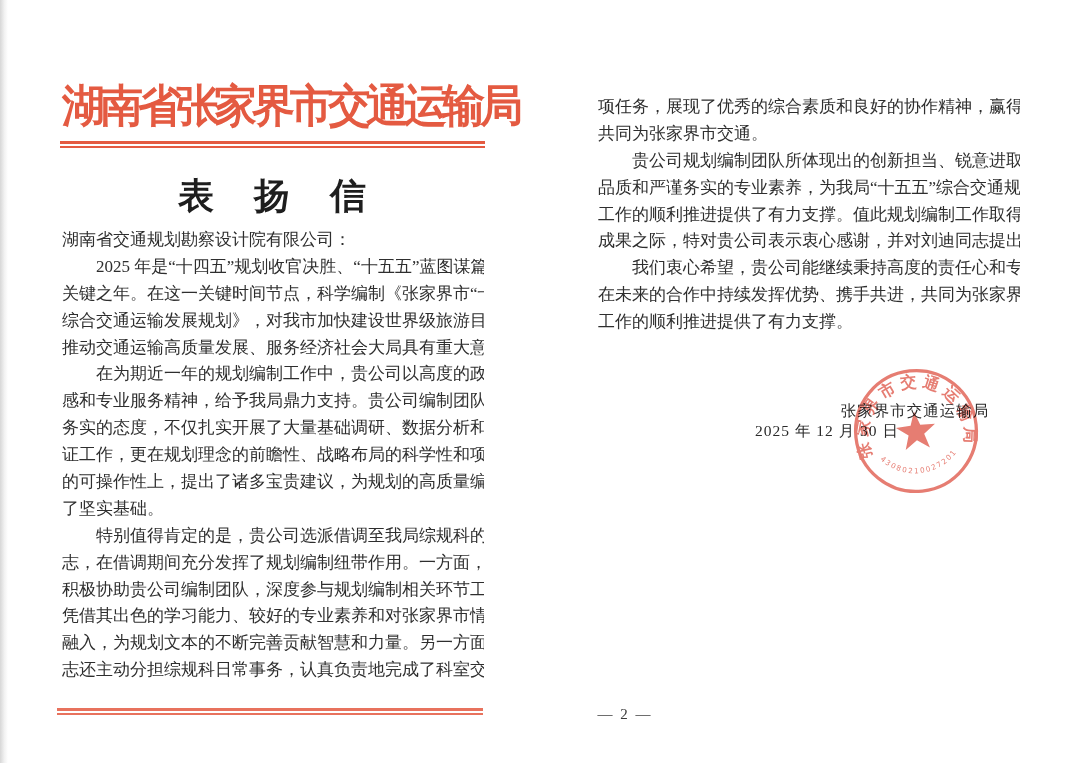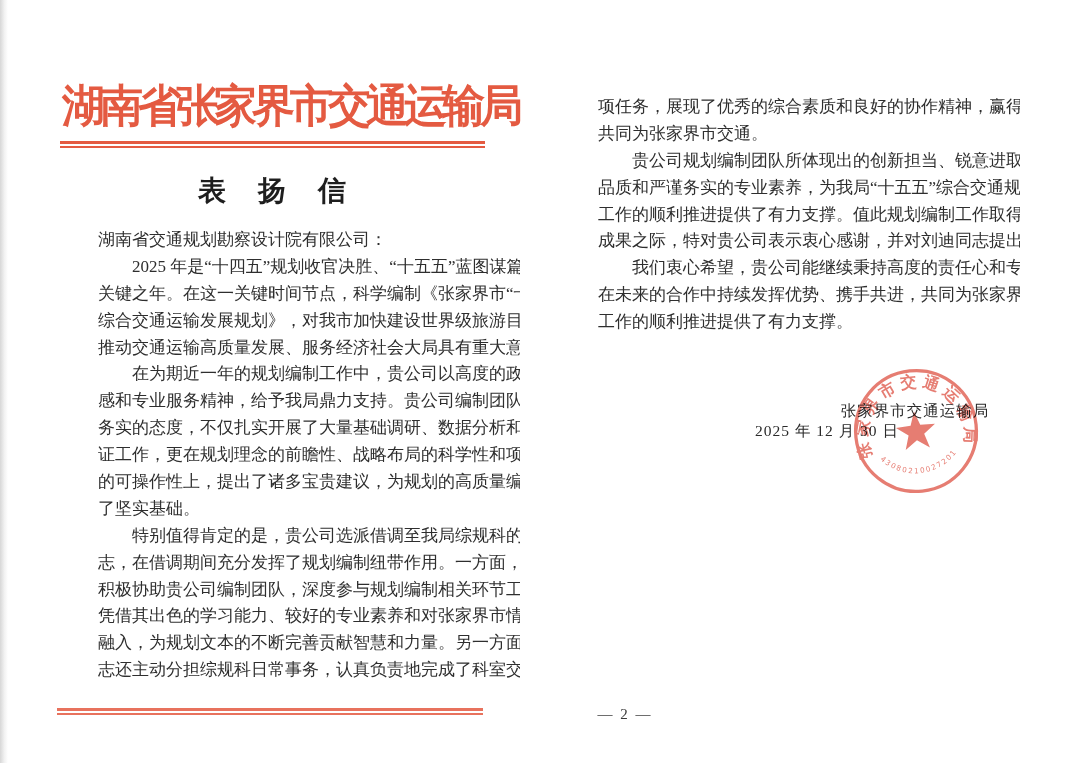--- a/index.html
+++ b/index.html
@@ -21,26 +21,26 @@
   }
   .rule{position:absolute;height:3px;}
   .rule .r1{height:3px;background:#e45a41;}
   .rule .gap{height:2px;}
   .rule .r2{height:2px;background:#e45a41;}
   .rule-top{left:60px;top:141px;width:425px;}
   .rule-bottom{left:57px;top:708px;width:426px;opacity:.85;}
 
   .letter-title{
     position:absolute;left:62px;top:172px;width:422px;margin:0;
-    text-align:center;font-size:28px;font-weight:bold;color:#1e1e1e;
+    text-align:center;font-size:36px;font-weight:bold;color:#1e1e1e;
     letter-spacing:2px;
   }
 
   .body-block{position:absolute;width:422px;font-size:17px;color:#2e2e2e;}
-  #body-left{left:62px;top:227px;margin-left:36px;}
+  #body-left{left:62px;top:227px;}
   #body-right{left:598px;top:94px;}
   .bline{
     line-height:26.9px;height:26.9px;overflow:hidden;
     text-align:justify;text-align-last:justify;white-space:nowrap;
     text-justify:inter-character;
   }
   .bline.last{text-align-last:left;}
   .bline.ind{text-indent:2em;}
   .salutation{text-align-last:left;}
 

